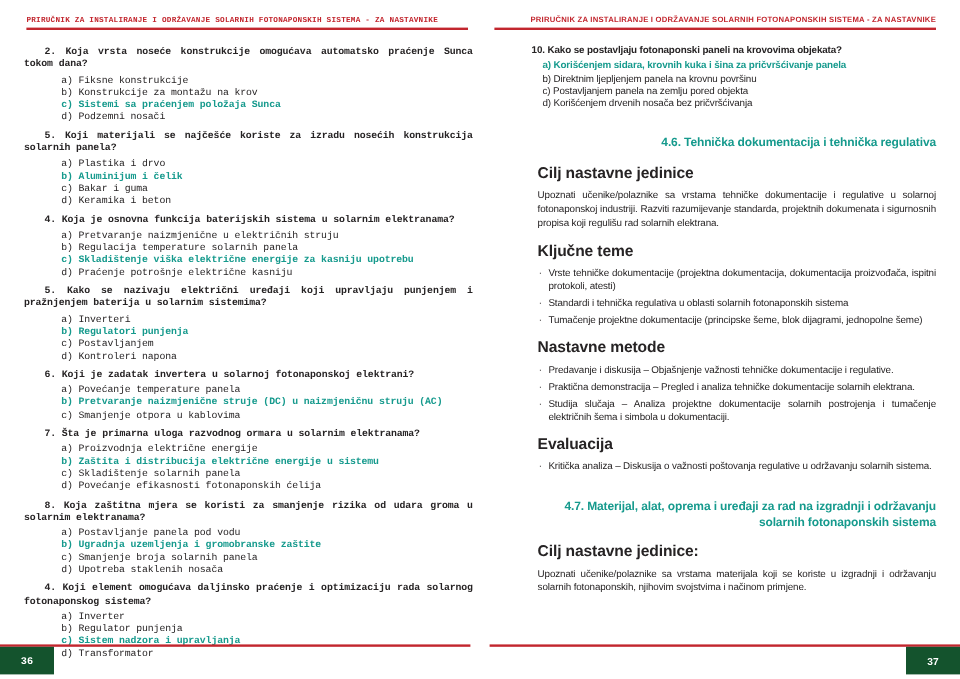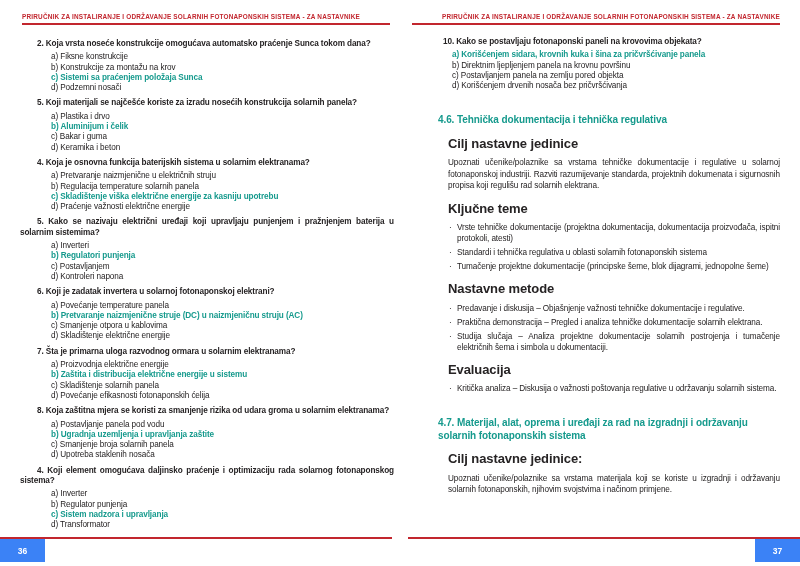--- a/index.html
+++ b/index.html
@@ -1,47 +1,47 @@
 <!DOCTYPE html>
 <html><head>
 <meta charset="utf-8">
 <style>
   html,body{margin:0;padding:0;background:#ffffff;}
   .spread{width:800px;height:566px;position:relative;background:#ffffff;
           font-family:"Liberation Sans",sans-serif;color:#262324;overflow:hidden;}
   .page{position:absolute;top:0;height:100%;}
-  .page-left{left:0;width:400px;}
+  .page-left{left:0;width:400px;font-family:Liberation Mono, monospace;}
   .page-right{left:400px;width:400px;}
 
   .page-header{font-size:6.4px;font-weight:bold;color:#c2262e;letter-spacing:0.2px;
                border-bottom:2px solid #c2262e;padding-bottom:3px;margin-top:13px;}
   .page-left  .page-header{margin-left:22px;margin-right:10px;text-align:left;}
   .page-right .page-header{margin-left:12px;margin-right:20px;text-align:right;}
 
   .lp-content{margin:14px 6px 0 20px;font-size:8.2px;letter-spacing:-0.1px;line-height:10.3px;}
   .rp-content{margin:12px 20px 0 38px;font-size:8.2px;letter-spacing:-0.1px;line-height:10.3px;}
 
   .qblock{margin-bottom:5px;}
   .qtext{margin:0 0 3px 0;font-weight:bold;text-align:justify;text-indent:17px;}
   .opt{margin:0 0 0 31px;}
   .opt.correct{color:#169a8d;font-weight:bold;}
   .rp-content .qtext{text-indent:5px;}
   .rp-content .opt{margin-left:14px;}
 
-  .section-heading{color:#169a8d;font-size:10px;font-weight:bold;line-height:12.5px;margin:23px 0 0 0;}
+  .section-heading{color:#169a8d;font-size:10px;font-weight:bold;line-height:12.5px;margin:23px 0 0 0;text-align:right;}
   .subheading{font-weight:bold;font-size:13px;margin:12px 0 0 10px;line-height:10.5px;}
   .para{margin:8px 0 0 10px;text-align:justify;line-height:11.5px;}
   .bullets{margin:8px 0 0 10px;}
   .bullet{margin:0 0 3px 0;padding-left:9px;position:relative;text-align:justify;line-height:11px;}
   .bullet .marker{position:absolute;left:1px;top:0;}
 
   .footer-rule{position:absolute;height:2px;background:#c2262e;bottom:27px;}
   .page-left  .footer-rule{left:0;width:392px;}
   .page-right .footer-rule{right:0;width:392px;}
-  .page-num{position:absolute;bottom:4px;width:45px;height:23px;background:#3b82f6;color:#ffffff;
+  .page-num{position:absolute;bottom:4px;width:45px;height:23px;background:#14532d;color:#ffffff;
             font-weight:bold;font-size:8.5px;display:flex;align-items:center;justify-content:center;}
   .page-left  .page-num{left:0;}
   .page-right .page-num{right:0;text-align:right;}
 </style>
 </head>
 <body>
 
 <div class="spread">
 
   <div class="page page-left">
@@ -61,47 +61,46 @@
           <p class="opt">a) Plastika i drvo</p>
           <p class="opt correct">b) Aluminijum i čelik</p>
           <p class="opt">c) Bakar i guma</p>
           <p class="opt">d) Keramika i beton</p>
         </div>
         <div class="qblock">
           <p class="qtext">4. Koja je osnovna funkcija baterijskih sistema u solarnim elektranama?</p>
           <p class="opt">a) Pretvaranje naizmjenične u električnih struju</p>
           <p class="opt">b) Regulacija temperature solarnih panela</p>
           <p class="opt correct">c) Skladištenje viška električne energije za kasniju upotrebu</p>
-          <p class="opt">d) Praćenje važnosti električne energije</p>
+          <p class="opt">d) Praćenje potrošnje električne kasniju</p>
         </div>
         <div class="qblock">
           <p class="qtext">5. Kako se nazivaju električni uređaji koji upravljaju punjenjem i pražnjenjem baterija u solarnim sistemima?</p>
           <p class="opt">a) Inverteri</p>
           <p class="opt correct">b) Regulatori punjenja</p>
           <p class="opt">c) Postavljanjem</p>
           <p class="opt">d) Kontroleri napona</p>
         </div>
         <div class="qblock">
           <p class="qtext">6. Koji je zadatak invertera u solarnoj fotonaponskoj elektrani?</p>
           <p class="opt">a) Povećanje temperature panela</p>
           <p class="opt correct">b) Pretvaranje naizmjenične struje (DC) u naizmjeničnu struju (AC)</p>
           <p class="opt">c) Smanjenje otpora u kablovima</p>
-          <p class="opt">d) Skladištenje električne energije</p>
         </div>
         <div class="qblock">
           <p class="qtext">7. Šta je primarna uloga razvodnog ormara u solarnim elektranama?</p>
           <p class="opt">a) Proizvodnja električne energije</p>
           <p class="opt correct">b) Zaštita i distribucija električne energije u sistemu</p>
           <p class="opt">c) Skladištenje solarnih panela</p>
           <p class="opt">d) Povećanje efikasnosti fotonaponskih ćelija</p>
         </div>
         <div class="qblock">
           <p class="qtext">8. Koja zaštitna mjera se koristi za smanjenje rizika od udara groma u solarnim elektranama?</p>
           <p class="opt">a) Postavljanje panela pod vodu</p>
-          <p class="opt correct">b) Ugradnja uzemljenja i upravljanja zaštite</p>
+          <p class="opt correct">b) Ugradnja uzemljenja i gromobranske zaštite</p>
           <p class="opt">c) Smanjenje broja solarnih panela</p>
           <p class="opt">d) Upotreba staklenih nosača</p>
         </div>
         <div class="qblock">
           <p class="qtext">4. Koji element omogućava daljinsko praćenje i optimizaciju rada solarnog fotonaponskog sistema?</p>
           <p class="opt">a) Inverter</p>
           <p class="opt">b) Regulator punjenja</p>
           <p class="opt correct">c) Sistem nadzora i upravljanja</p>
           <p class="opt">d) Transformator</p>
         </div>

